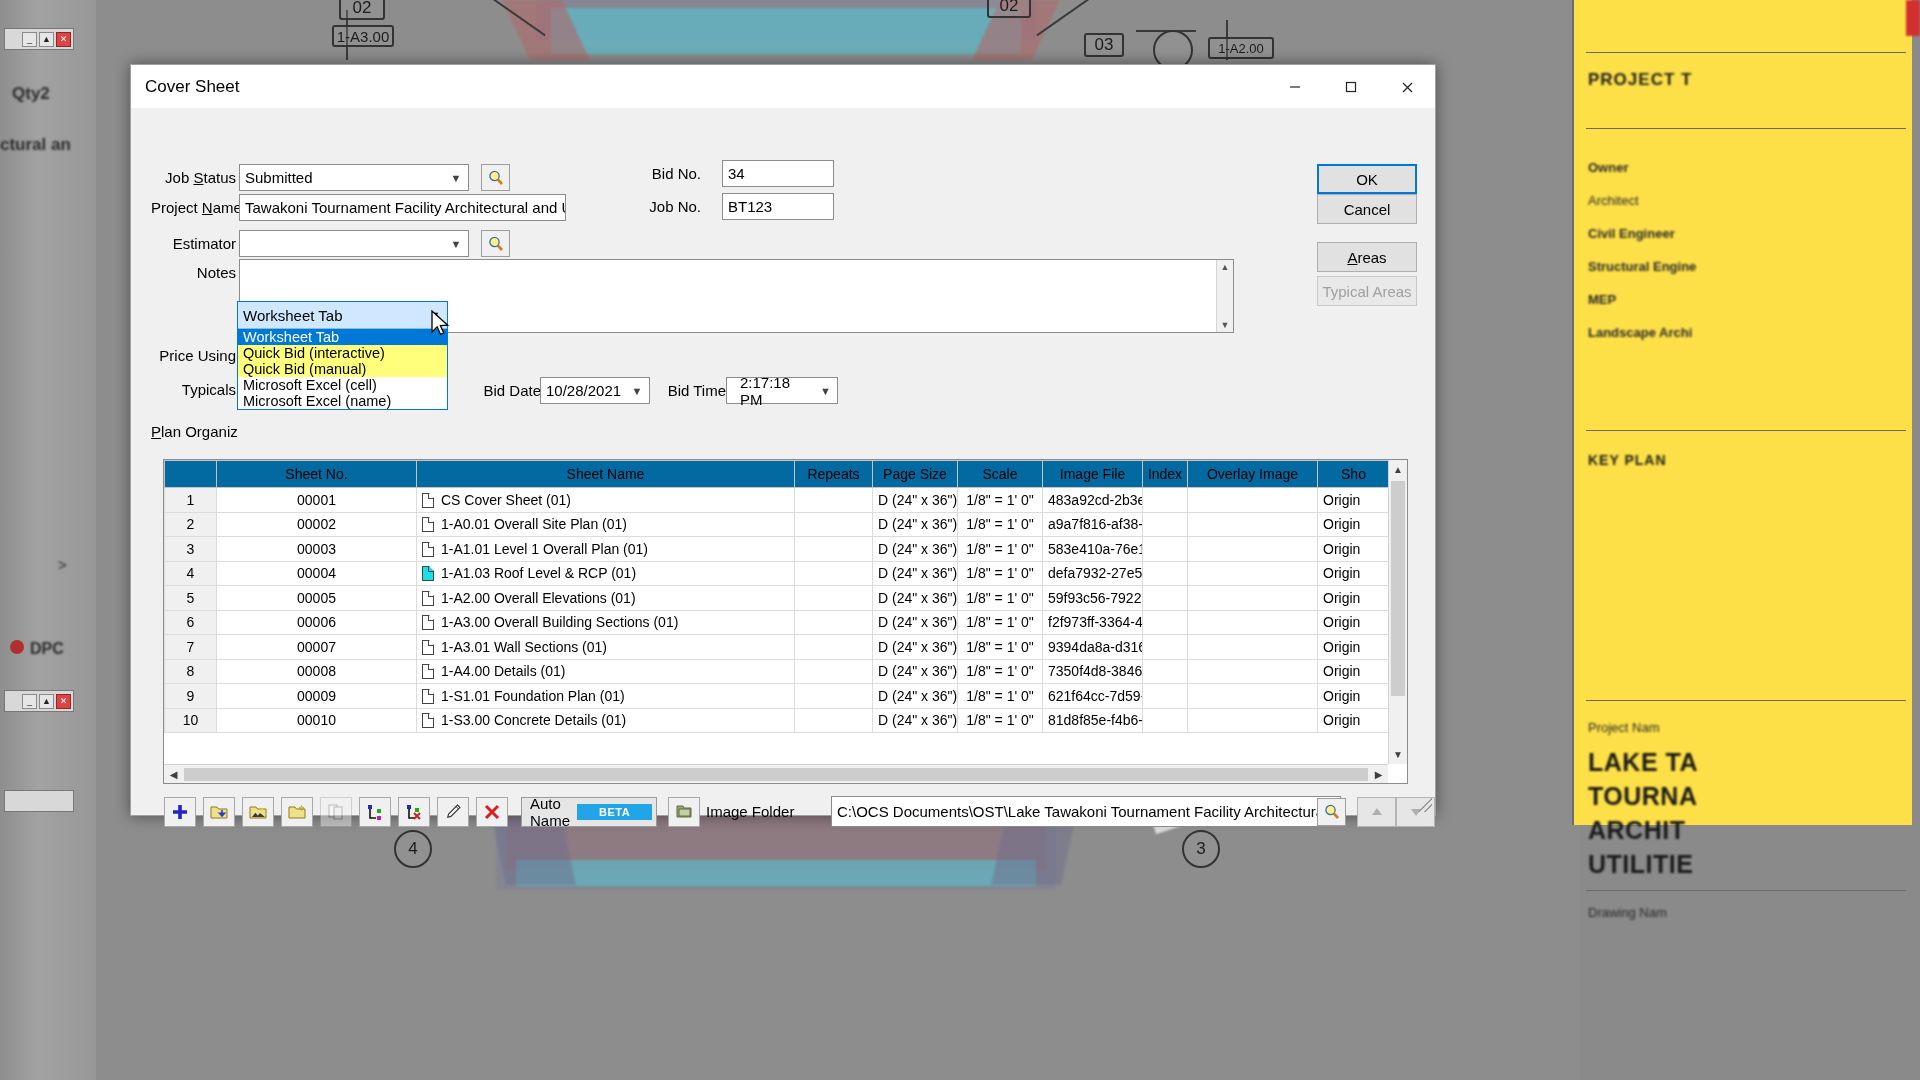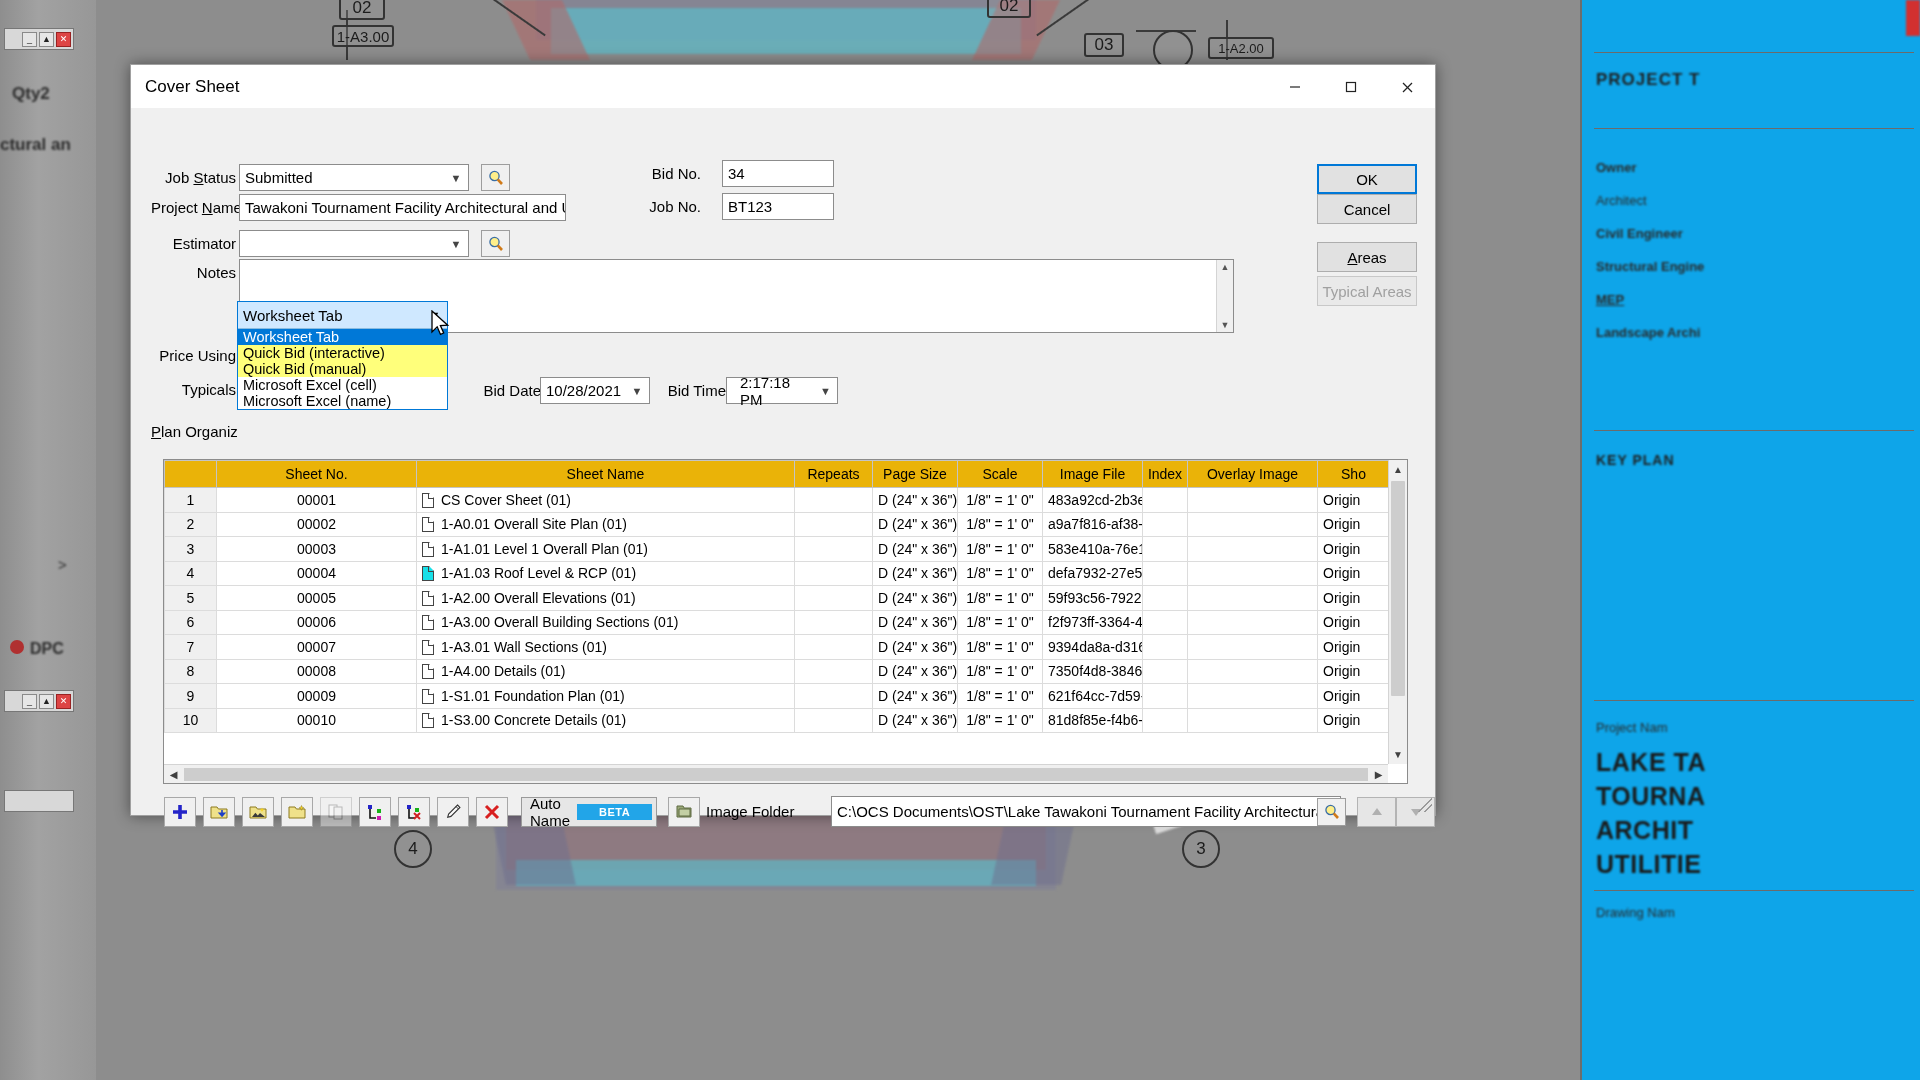--- a/index.html
+++ b/index.html
@@ -46,22 +46,22 @@
     position: absolute; border: 2px solid #333; border-radius: 50%;
     background: rgba(160,160,160,0.25);
     display: flex; align-items: center; justify-content: center;
     color: #1c1c1c; font-size: 17px; filter: blur(0.7px);
   }
   .bubble.sq { border-radius: 3px; }
   .dim-line { position: absolute; background: #3a3a3a; filter: blur(0.5px); }
 
   
   .bg-right-sheet {
-    position: absolute; right: 0; top: 0; width: 340px; height: 1080px;
-    background: #0ea5e9; border-left: 2px solid #6d6d6d;
+    position: absolute; right: 8px; top: 0; width: 340px; height: 825px;
+    background: #fde047; border-left: 2px solid #6d6d6d;
   }
   .tb-rule {
     position: absolute; left: 12px; right: 6px; height: 1px; background: #6b6b6b;
   }
   .tb-label {
     position: absolute; color: #2a2a2a; filter: blur(0.85px);
     white-space: nowrap; font-size: 13px;
   }
   .tb-big {
     position: absolute; color: #1a1a1a; filter: blur(0.9px);
@@ -164,21 +164,21 @@
   
   #cursor { position: absolute; left: 430px; top: 310px; z-index: 90; }
 
   
   .gridbox {
     position: absolute; left: 162px; top: 414px; width: 1245px; height: 325px;
     background: #fff; border: 1px solid #8c8c8c;
   }
   table.grid { border-collapse: collapse; width: 1225px; table-layout: fixed; }
   table.grid th {
-    background: #eab308; border: 1px solid #c4c4c4; font-weight: normal;
+    background: #0369a1; border: 1px solid #c4c4c4; font-weight: normal;
     font-size: 14px; color: #000; height: 27px; padding: 0 2px;
   }
   table.grid td {
     border: 1px solid #dcdcdc; font-size: 14px; color: #000;
     height: 24.5px; padding: 0 5px; white-space: nowrap; overflow: hidden;
   }
   td.rownum {
     background: #f0f0f0; text-align: center; border: 1px solid #c4c4c4;
     color: #000;
   }
@@ -311,21 +311,21 @@
   <div class="bg-mini-win" style="left:4px;top:790px;width:70px;"></div>
 
   <div class="bg-right-sheet">
     <div class="tb-rule" style="top:52px;"></div>
     <div class="tb-head" style="left:14px;top:70px;">PROJECT T</div>
     <div class="tb-rule" style="top:128px;"></div>
     <div class="tb-label" style="left:14px;top:160px;font-weight:bold;">Owner</div>
     <div class="tb-label" style="left:14px;top:193px;">Architect</div>
     <div class="tb-label" style="left:14px;top:226px;font-weight:bold;">Civil Engineer</div>
     <div class="tb-label" style="left:14px;top:259px;font-weight:bold;">Structural Engine</div>
-    <div class="tb-label" style="left:14px;top:292px;font-weight:bold;text-decoration:underline;">MEP</div>
+    <div class="tb-label" style="left:14px;top:292px;font-weight:bold;">MEP</div>
     <div class="tb-label" style="left:14px;top:325px;font-weight:bold;">Landscape Archi</div>
     <div class="tb-rule" style="top:430px;"></div>
     <div class="tb-head" style="left:14px;top:452px;font-size:14px;">KEY PLAN</div>
     <div class="tb-rule" style="top:700px;"></div>
     <div class="tb-label" style="left:14px;top:720px;">Project  Nam</div>
     <div class="tb-big" style="left:14px;top:748px;">LAKE TA</div>
     <div class="tb-big" style="left:14px;top:782px;">TOURNA</div>
     <div class="tb-big" style="left:14px;top:816px;">ARCHIT</div>
     <div class="tb-big" style="left:14px;top:850px;">UTILITIE</div>
     <div class="tb-rule" style="top:890px;"></div>

